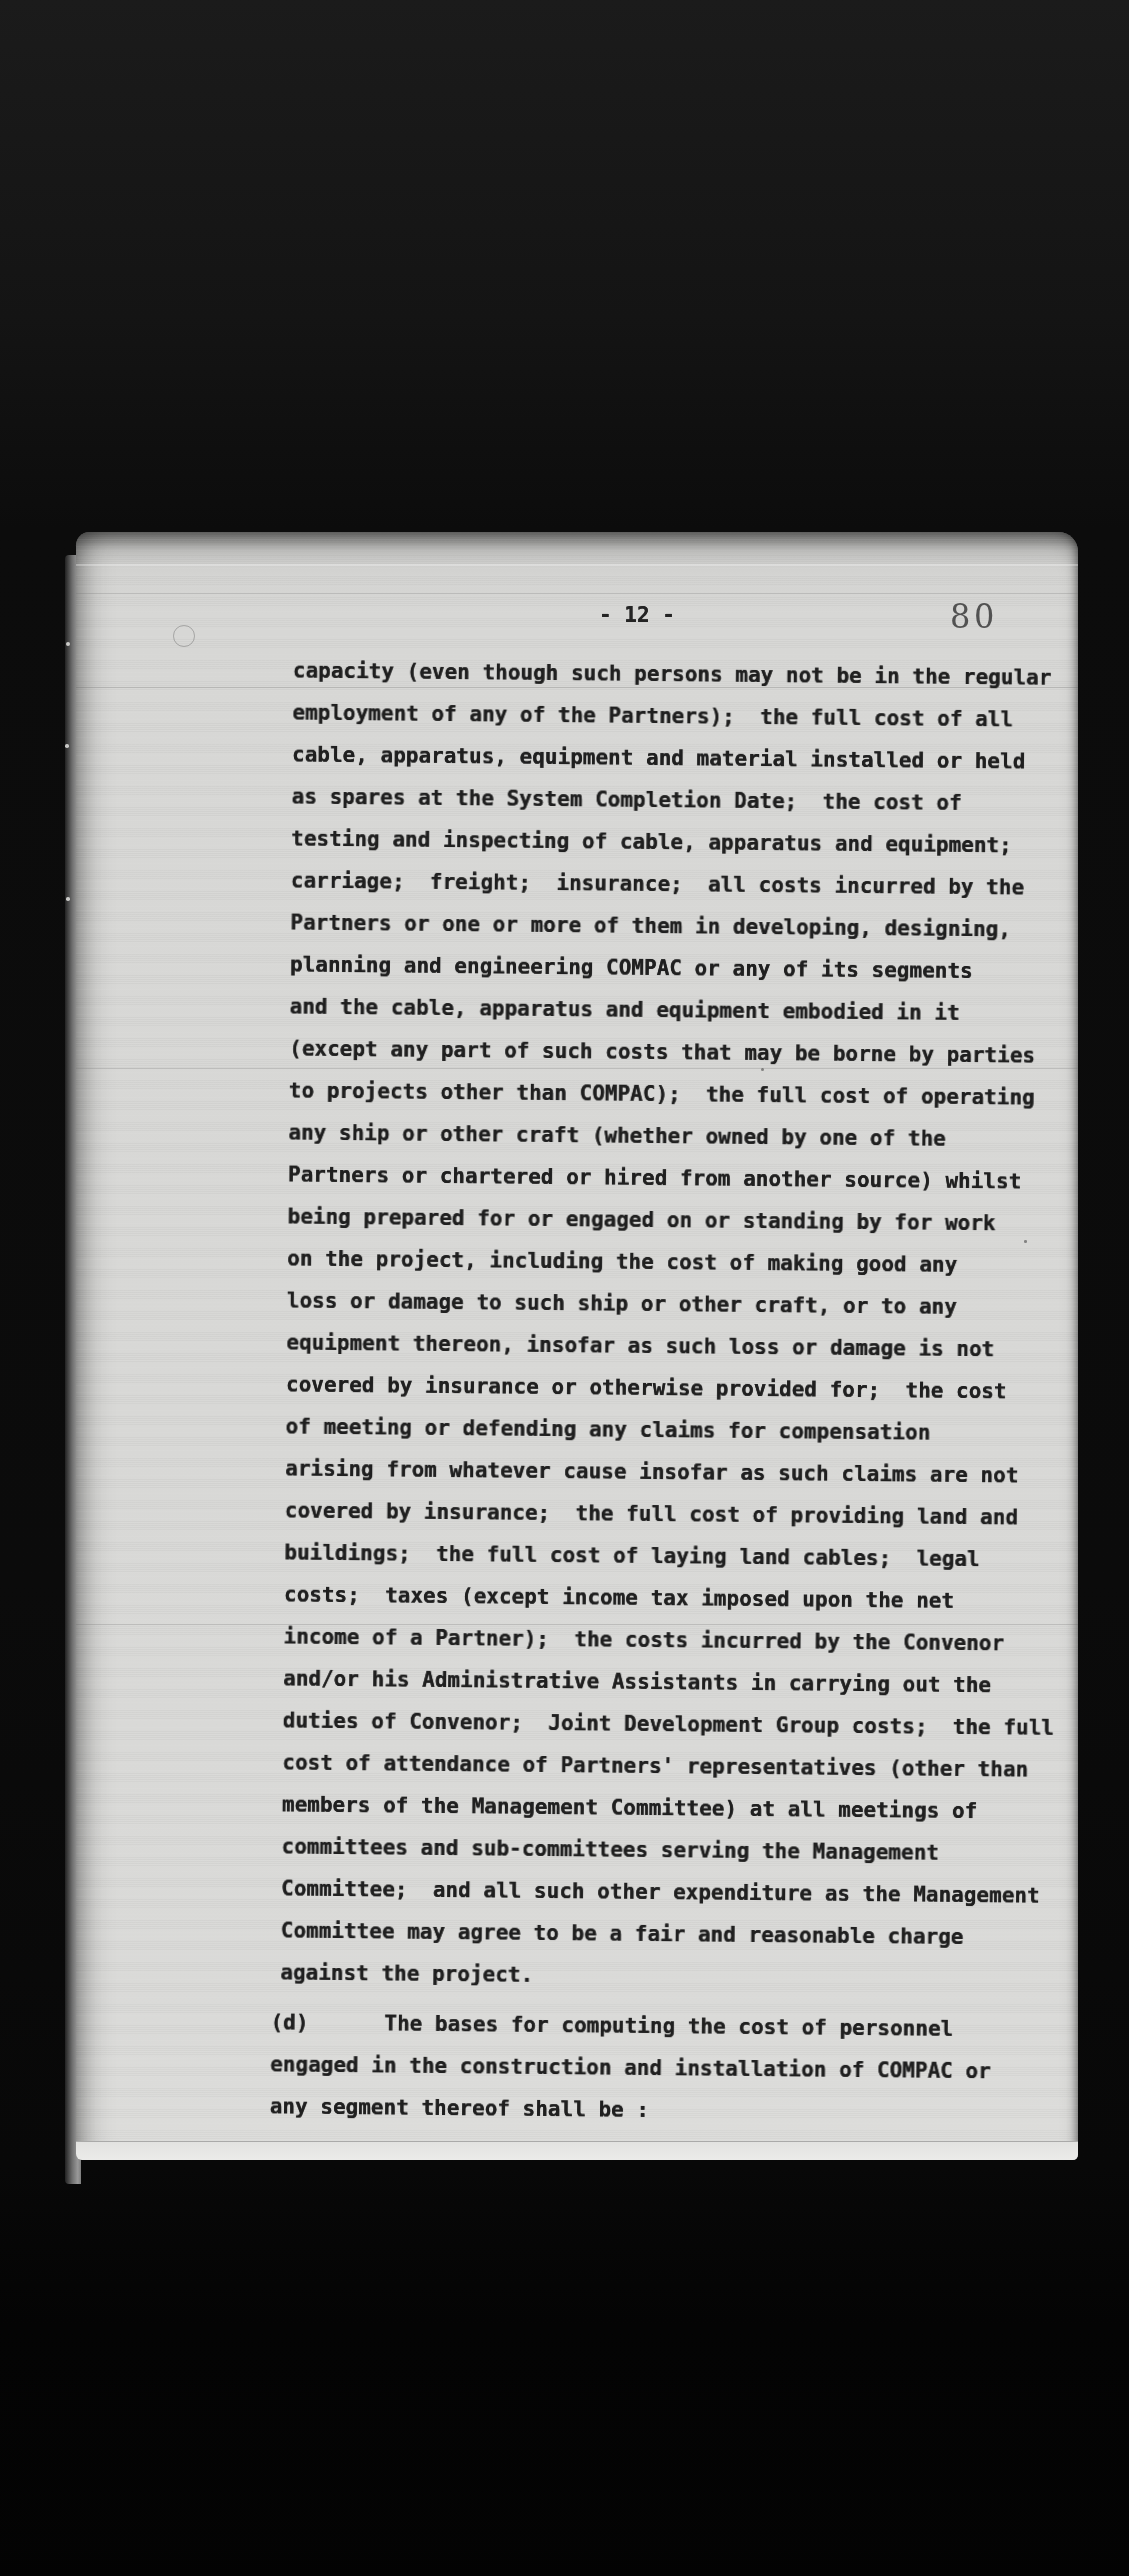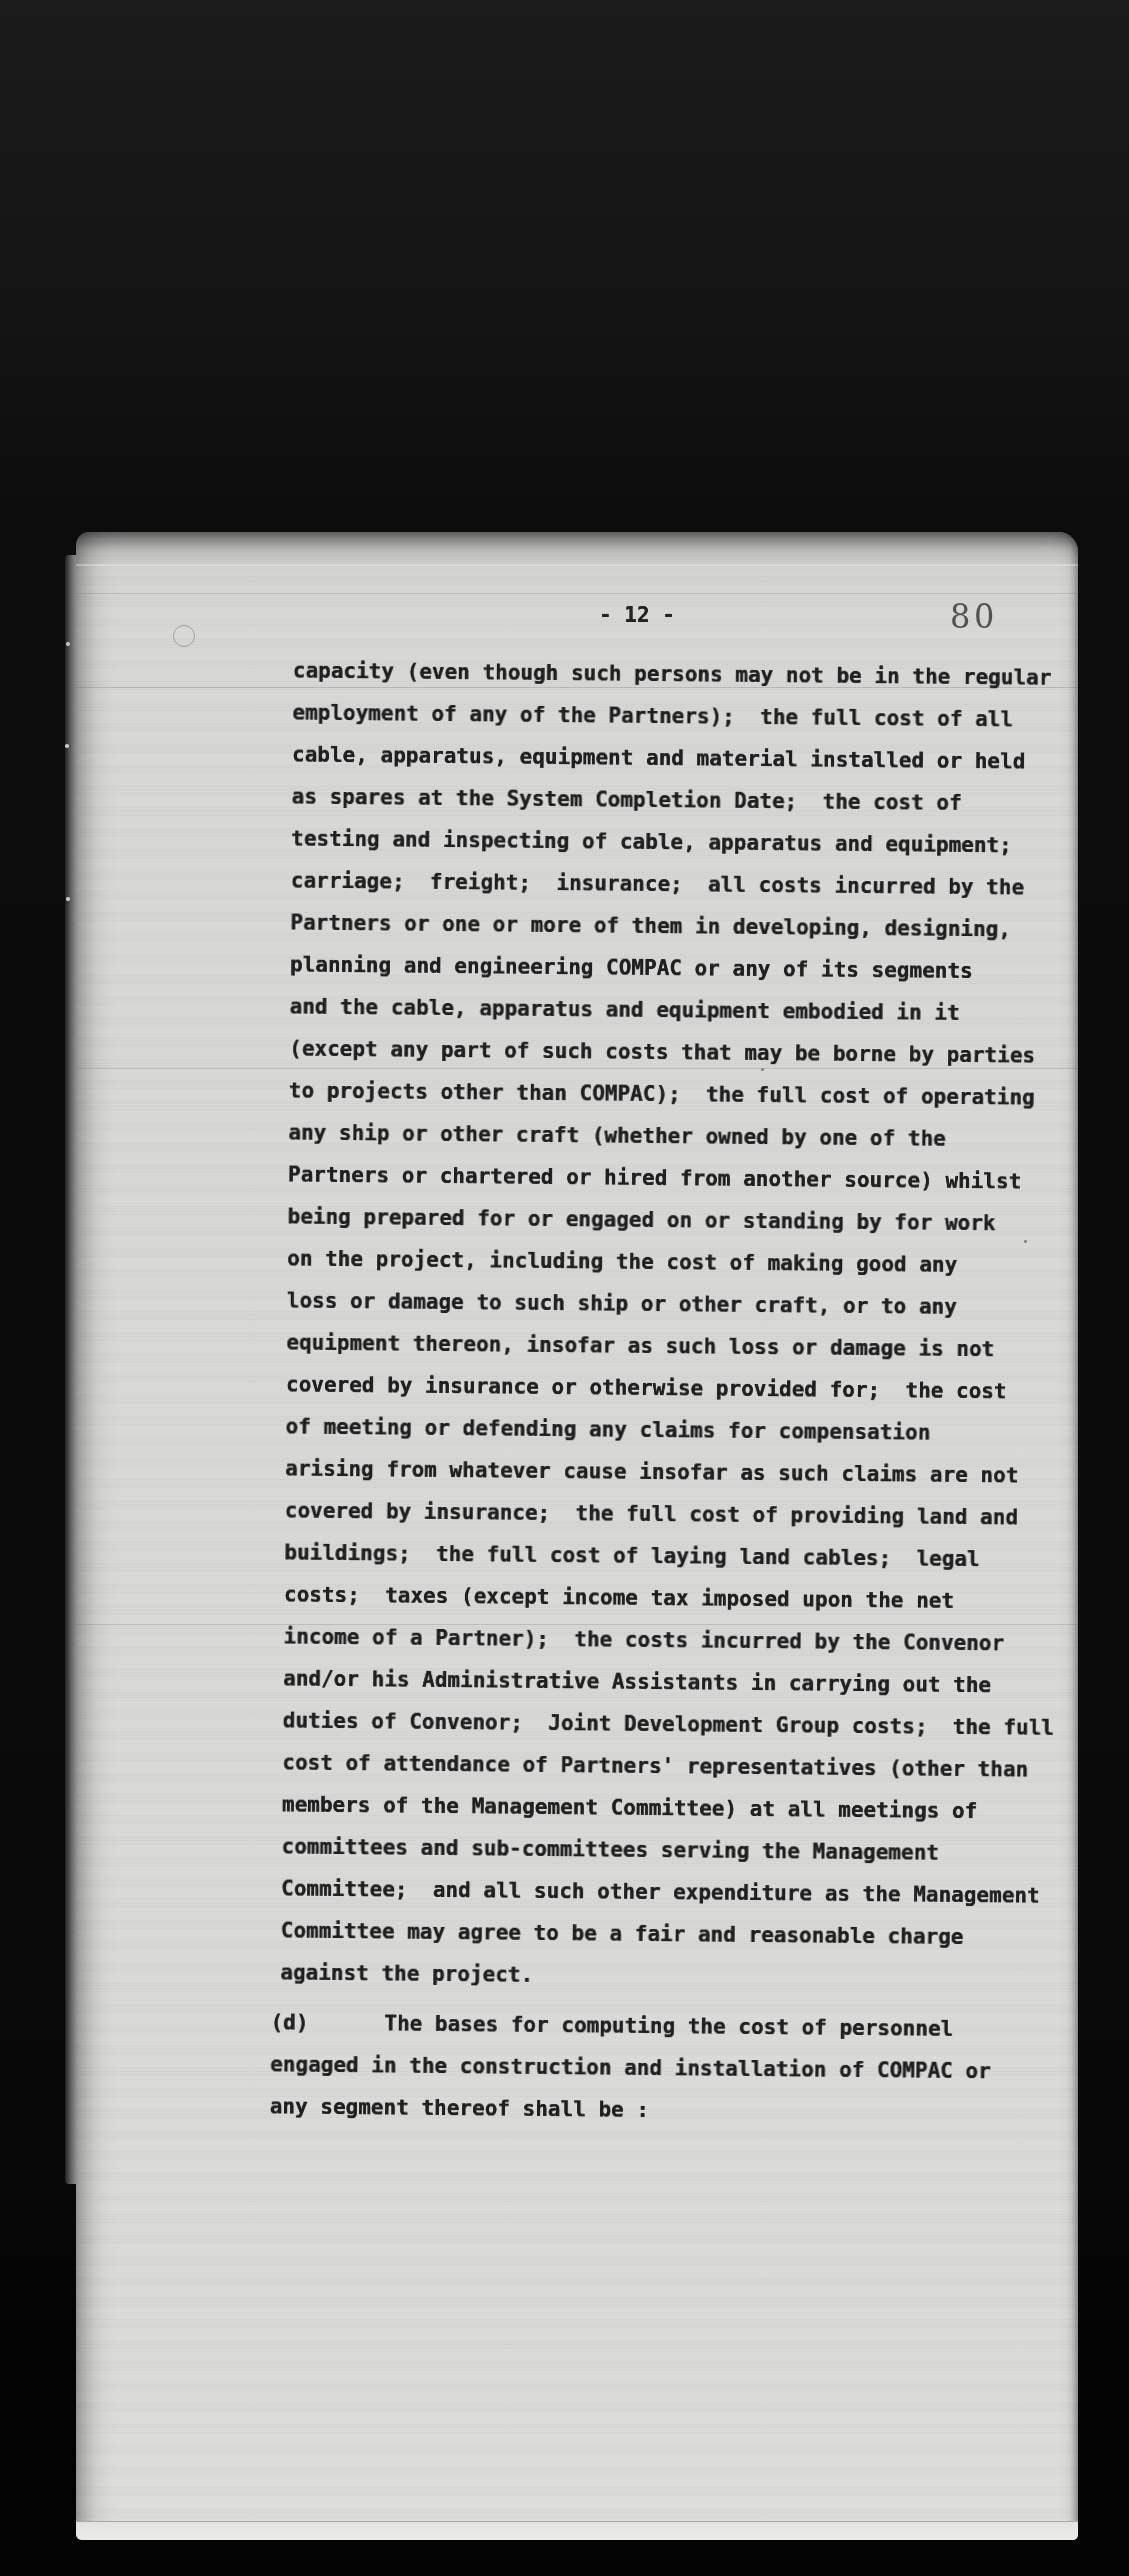--- a/index.html
+++ b/index.html
@@ -7,21 +7,21 @@
     width:1129px;height:2642px;position:relative;overflow:hidden;
     background:linear-gradient(180deg,#1b1b1b 0%,#141414 12%,#0c0c0c 20%,#0b0b0b 60%,#080808 82%,#040404 88%,#030303 100%);
     font-family:"DejaVu Sans Mono", monospace;
   }
   .under-left{
     position:absolute;left:65px;top:555px;width:15.5px;height:1629px;
     background:linear-gradient(90deg,#222 0%,#6e6e6e 45%,#9a9a9a 80%,#7d7d7d 100%);
     border-radius:4.1px 0 0 4.1px;
   }
   .page{
-    position:absolute;left:76px;top:532px;width:1002px;height:2008px;
+    position:absolute;left:76px;top:532px;width:1002px;height:1628px;
     background:linear-gradient(180deg,#aeaeac 0px,#c9c9c7 17.5px,#d3d3d1 41px,#d7d7d5 82px,#d8d8d6 55%,#dadad8 92%,#dddddb 100%);
     border-radius:13.4px 19.6px 5.2px 6.2px;
     box-shadow:
       inset 0 15.5px 23px -9.3px rgba(0,0,0,0.55),
       inset 21.6px 0 31px -15.5px rgba(0,0,0,0.35),
       inset -5.2px 0 9.3px -4.1px rgba(0,0,0,0.45),
       inset 0 -3.1px 7.2px -4.1px rgba(0,0,0,0.18);
     overflow:hidden;
   }
   .texture{

